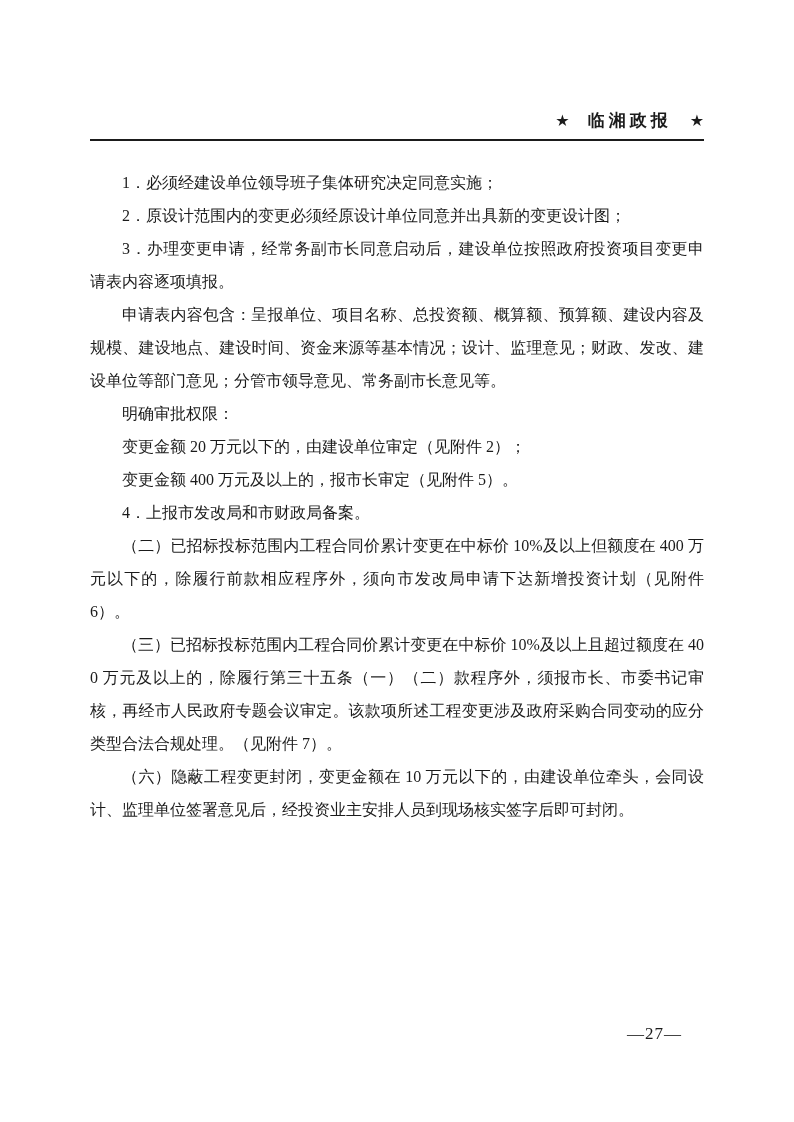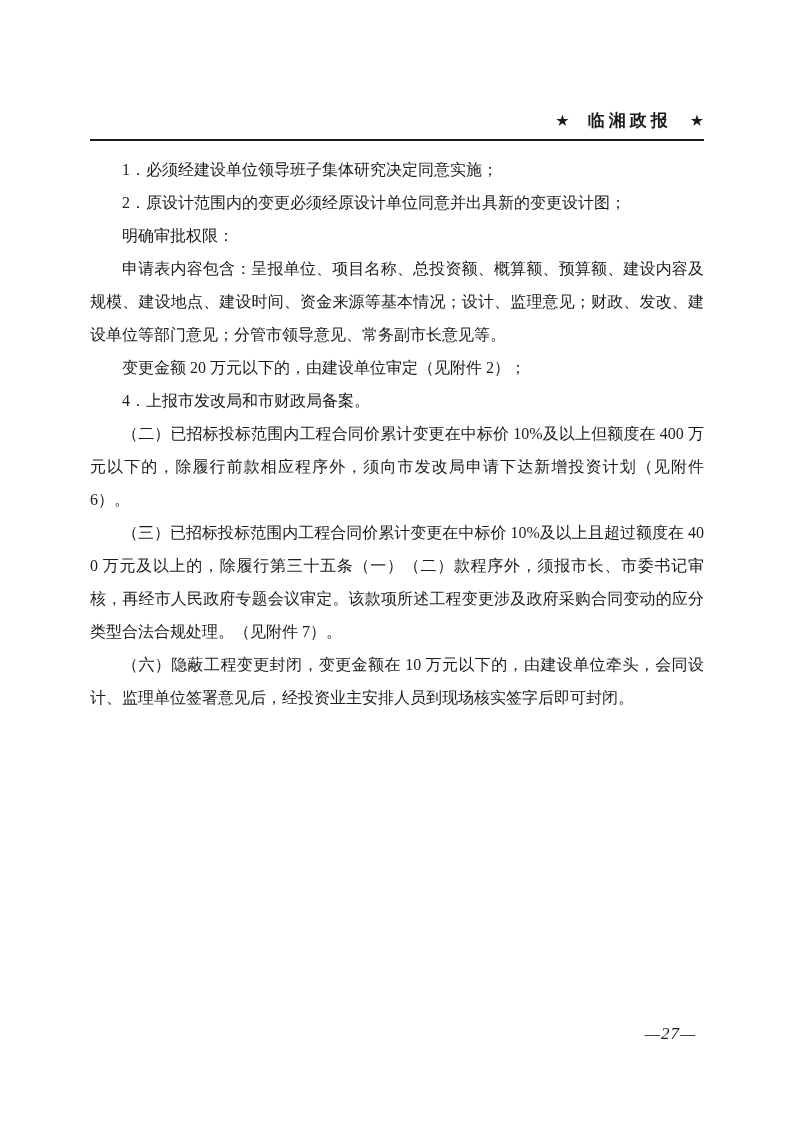--- a/index.html
+++ b/index.html
@@ -37,60 +37,61 @@
   }
   .header .title {
     letter-spacing: 4px;
     font-weight: bold;
   }
   .header .star {
     font-size: 16px;
     letter-spacing: 0;
   }
   .doc-body {
-    padding-top: 12px;
+    padding-top: 25px;
   }
   .doc-body p {
     margin: 0;
     text-indent: 2em;
     font-size: 16px;
     line-height: 33px;
     text-align: justify;
     text-justify: inter-ideograph;
     word-break: break-all;
   }
   .page-number {
     position: absolute;
     top: 1022px;
-    right: 98px;
+    right: 112px;
     font-size: 17px;
     line-height: 24px;
     letter-spacing: 1px;
     font-family: "Liberation Serif", "DejaVu Serif", serif;
-    font-style: italic;
   }
 </style>
 </head>
 <body>
 
 <div class="page">
   <div class="content">
 
     <div class="header">
       <span class="star">★</span>
       <span class="title">临湘政报</span>
       <span class="star">★</span>
     </div>
 
     <div class="doc-body">
       <p>1．必须经建设单位领导班子集体研究决定同意实施；</p>
       <p>2．原设计范围内的变更必须经原设计单位同意并出具新的变更设计图；</p>
+      <p>3．办理变更申请，经常务副市长同意启动后，建设单位按照政府投资项目变更申请表内容逐项填报。</p>
+      <p>申请表内容包含：呈报单位、项目名称、总投资额、概算额、预算额、建设内容及规模、建设地点、建设时间、资金来源等基本情况；设计、监理意见；财政、发改、建设单位等部门意见；分管市领导意见、常务副市长意见等。</p>
       <p>明确审批权限：</p>
-      <p>申请表内容包含：呈报单位、项目名称、总投资额、概算额、预算额、建设内容及规模、建设地点、建设时间、资金来源等基本情况；设计、监理意见；财政、发改、建设单位等部门意见；分管市领导意见、常务副市长意见等。</p>
       <p>变更金额 20 万元以下的，由建设单位审定（见附件 2）；</p>
+      <p>变更金额 400 万元及以上的，报市长审定（见附件 5）。</p>
       <p>4．上报市发改局和市财政局备案。</p>
       <p>（二）已招标投标范围内工程合同价累计变更在中标价 10%及以上但额度在 400 万元以下的，除履行前款相应程序外，须向市发改局申请下达新增投资计划（见附件 6）。</p>
       <p>（三）已招标投标范围内工程合同价累计变更在中标价 10%及以上且超过额度在 400 万元及以上的，除履行第三十五条（一）（二）款程序外，须报市长、市委书记审核，再经市人民政府专题会议审定。该款项所述工程变更涉及政府采购合同变动的应分类型合法合规处理。（见附件 7）。</p>
       <p>（六）隐蔽工程变更封闭，变更金额在 10 万元以下的，由建设单位牵头，会同设计、监理单位签署意见后，经投资业主安排人员到现场核实签字后即可封闭。</p>
     </div>
 
   </div>
 
   <div class="page-number">—27—</div>
 </div>

